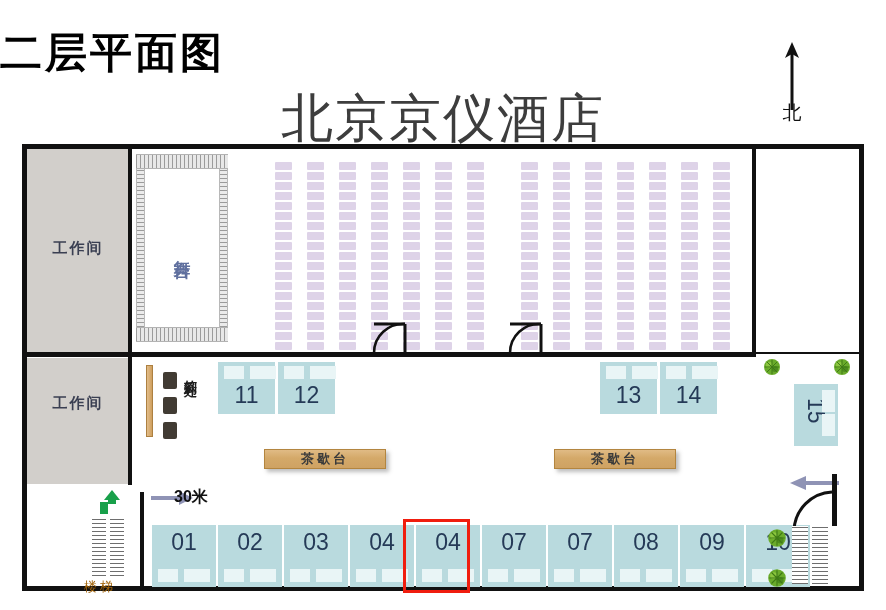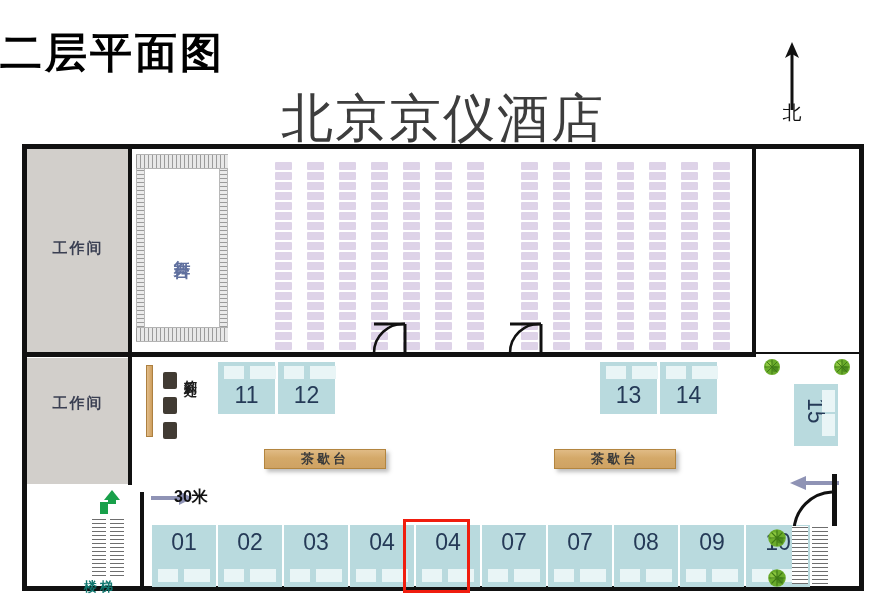--- a/index.html
+++ b/index.html
@@ -138,22 +138,22 @@
     font-size: 31px; font-weight: 400; color: #d8d8d8; letter-spacing: 8px;
   }
 
   
   .stair-hatch {
     position: absolute;
     background: repeating-linear-gradient(0deg,
       #6e6e6e 0px, #6e6e6e 1px, #ffffff 1px, #ffffff 4px);
   }
   #stairs-label {
-    position: absolute; font-size: 13px; font-weight: 700;
-    color: #0f766e; letter-spacing: 3px; white-space: nowrap;
+    position: absolute; font-size: 13px; font-weight: 400;
+    color: #a16207; letter-spacing: 3px; white-space: nowrap;
   }
 
   
   #scale-text {
     position: absolute; font-size: 16px; font-weight: 700; color: #111;
     white-space: nowrap;
   }
 
   
   #highlight {

